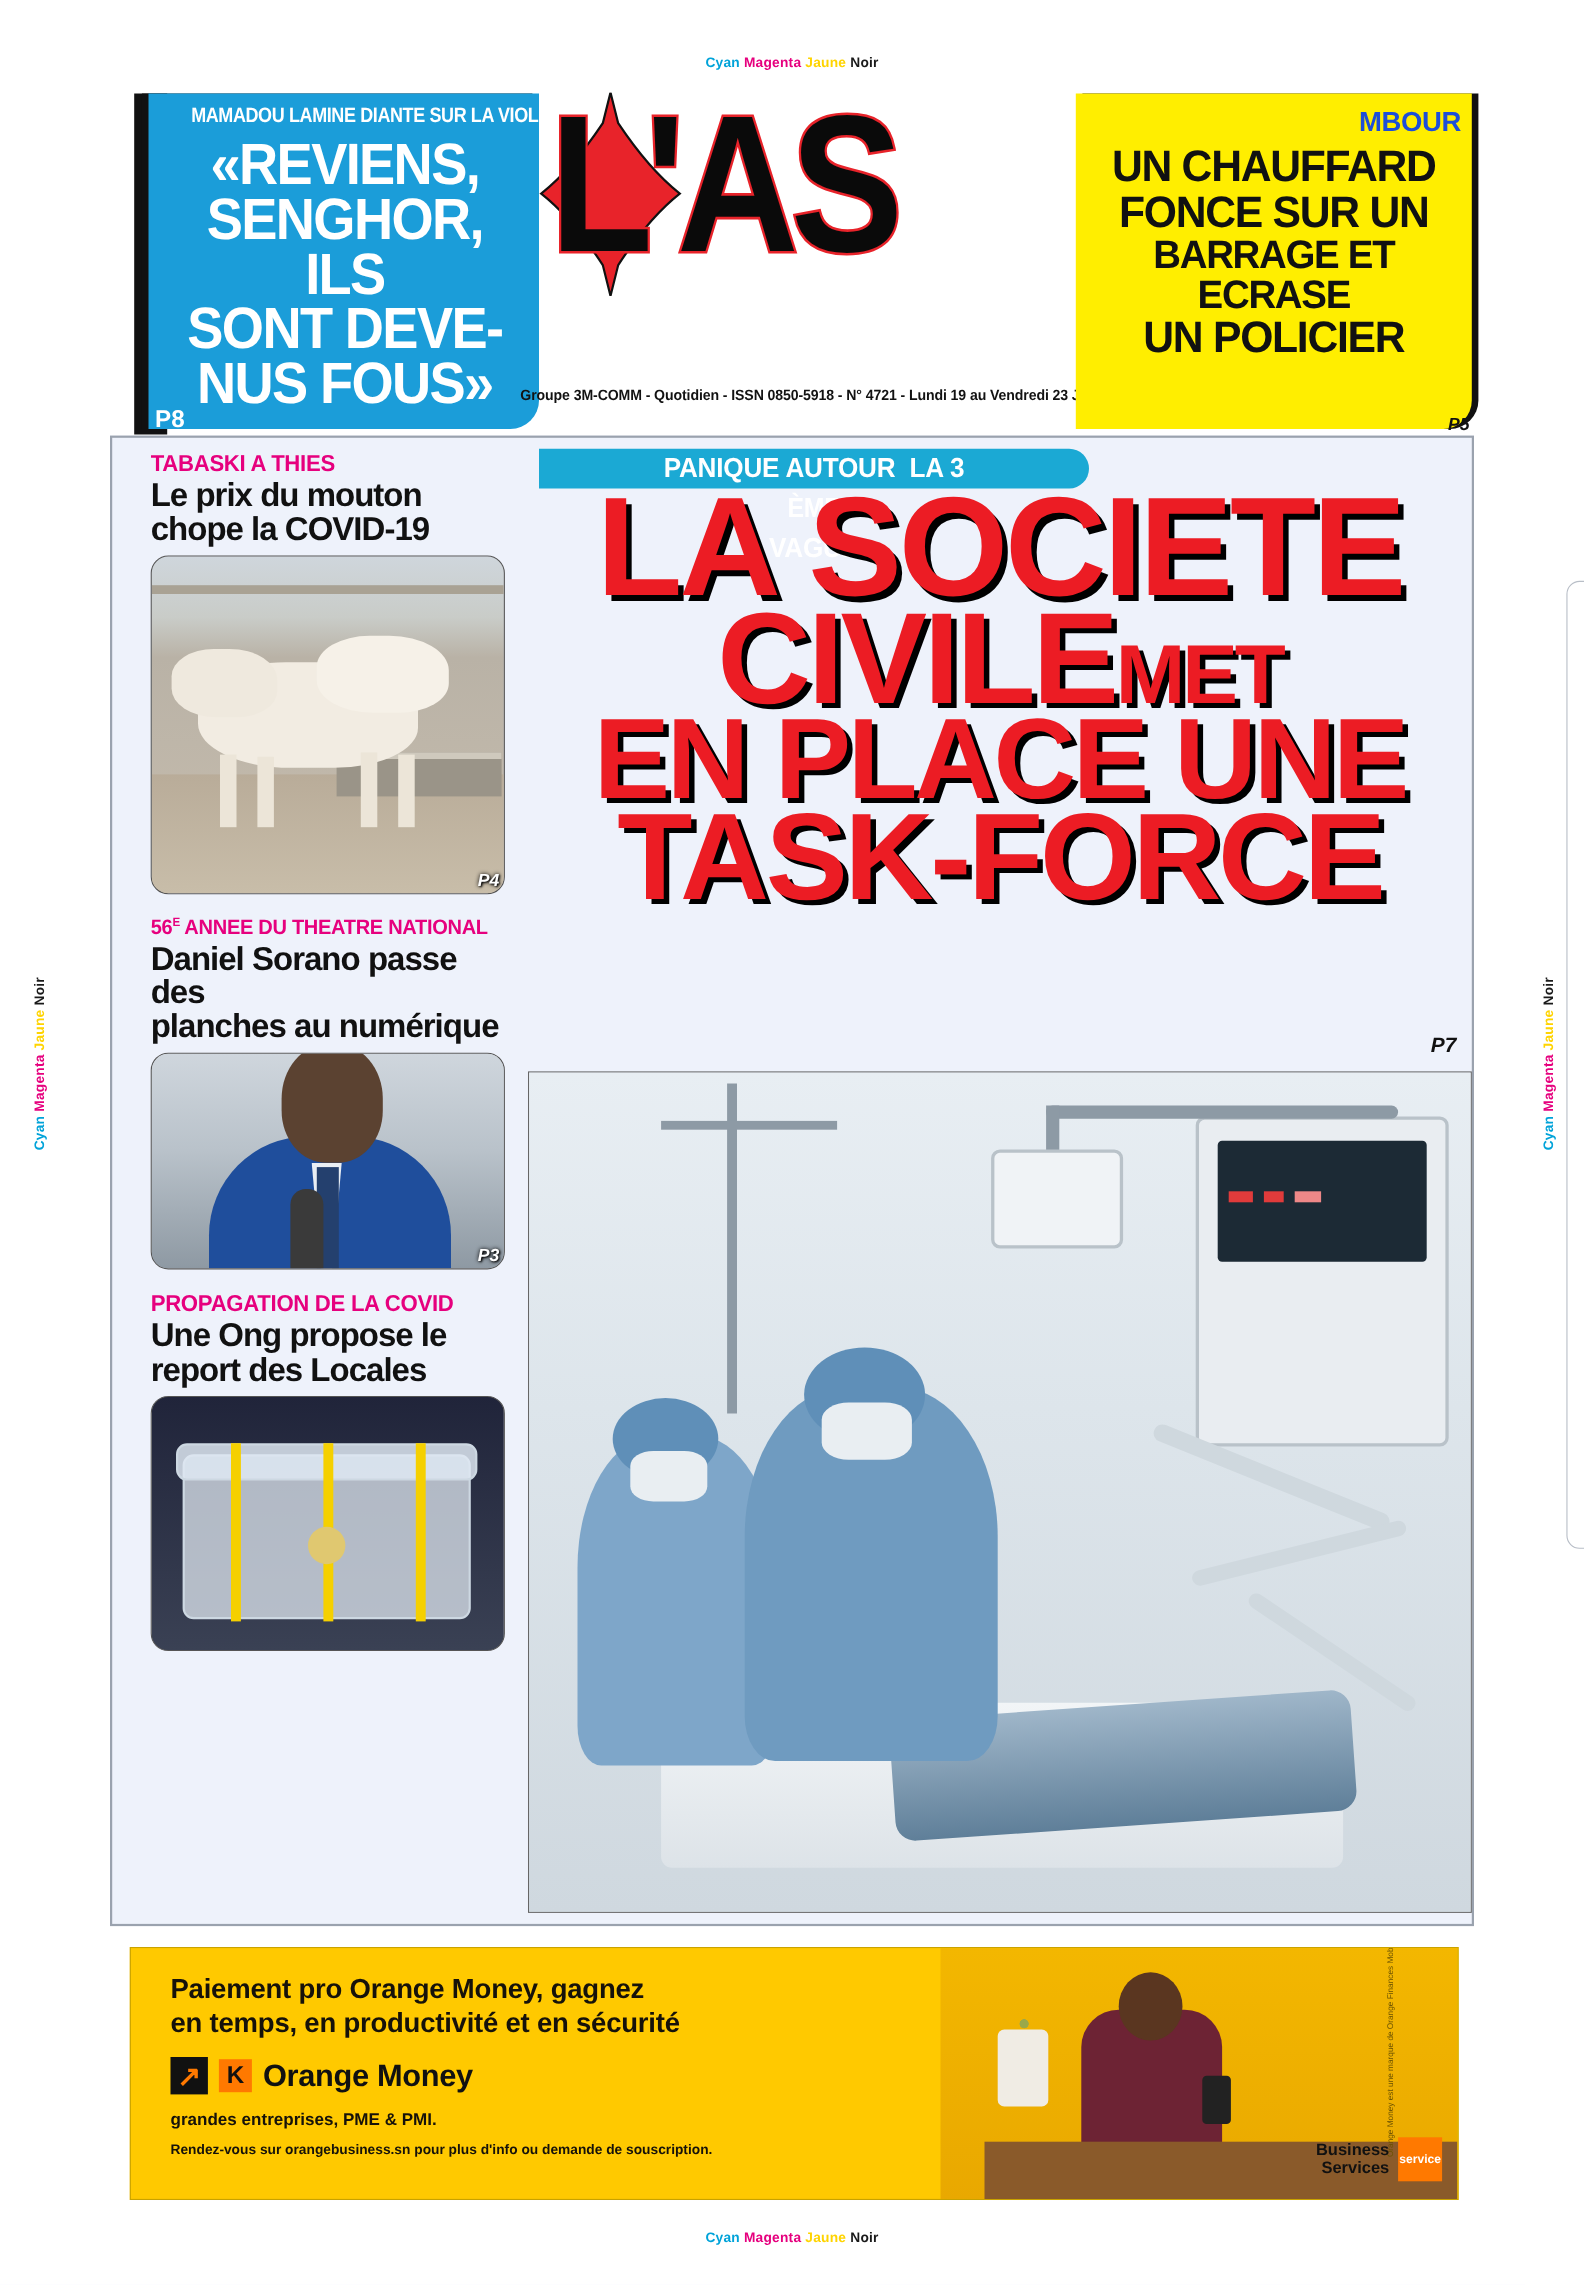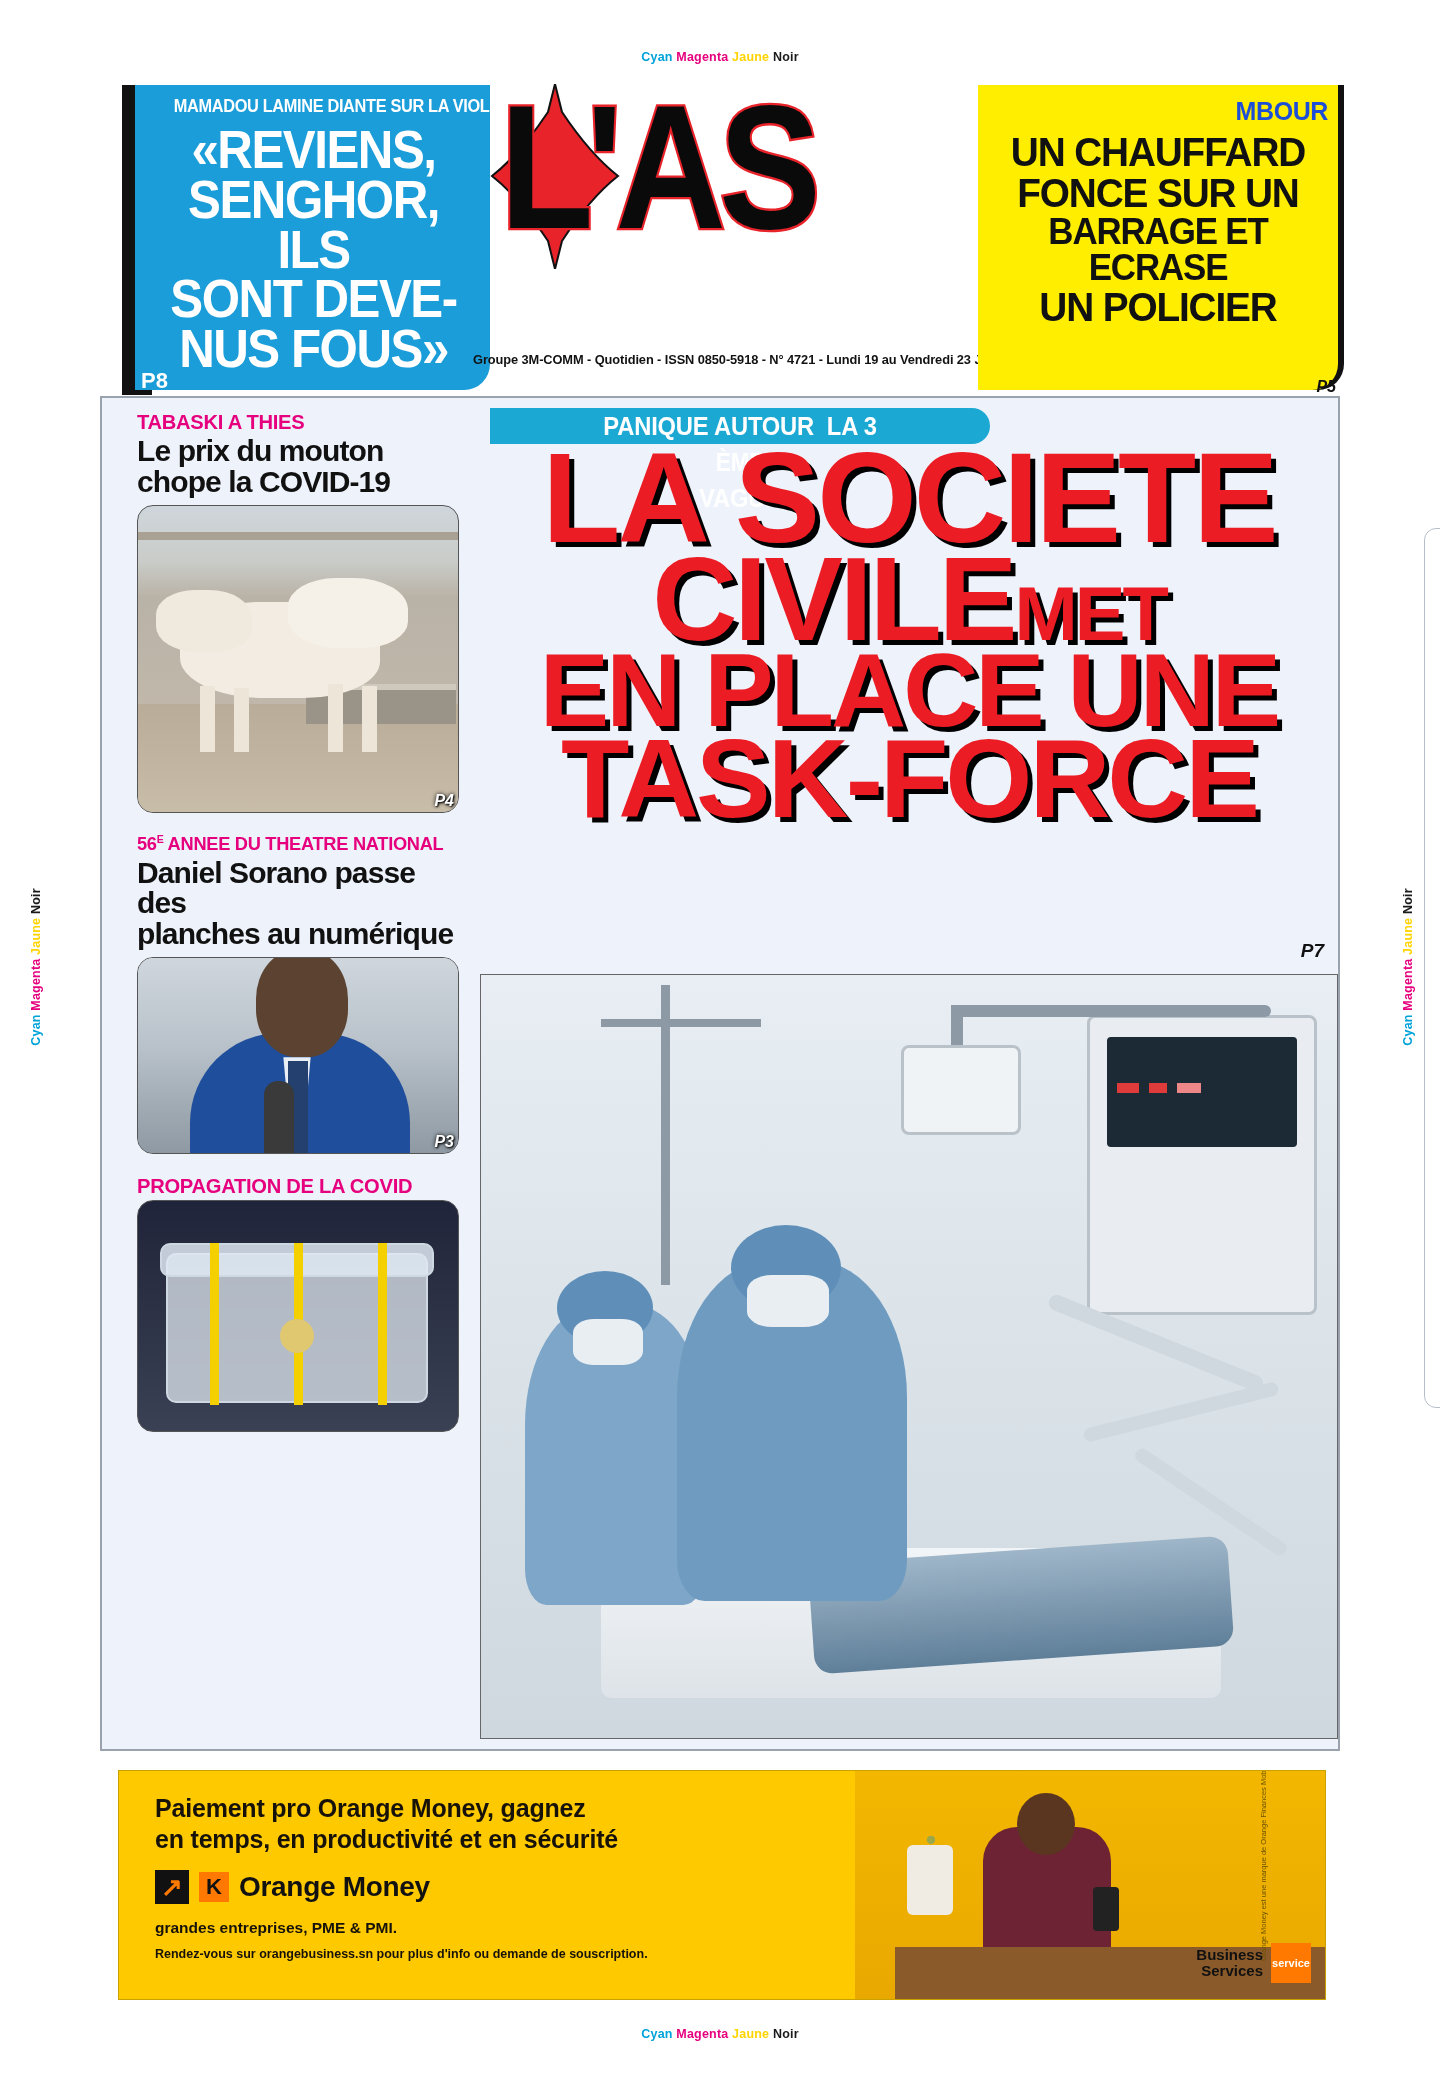--- a/index.html
+++ b/index.html
@@ -382,20 +382,24 @@
         <div class="shirt"></div>
         <div class="tie"></div>
         <div class="head"></div>
         <div class="mic"></div>
         <div class="pg">P3</div>
       </div>
     </div>
 
     <div class="lc-block">
       <div class="lc-kicker">PROPAGATION DE LA COVID</div>
+      <div class="lc-head">
+        <div>Une Ong propose le</div>
+        <div>report des Locales</div>
+      </div>
       <div class="lc-photo ph-ballot">
         <div class="box"></div>
         <div class="lid"></div>
         <div class="strap" style="left:72px"></div>
         <div class="strap" style="left:156px"></div>
         <div class="strap" style="left:240px"></div>
         <div class="seal"></div>
       </div>
     </div>
 

